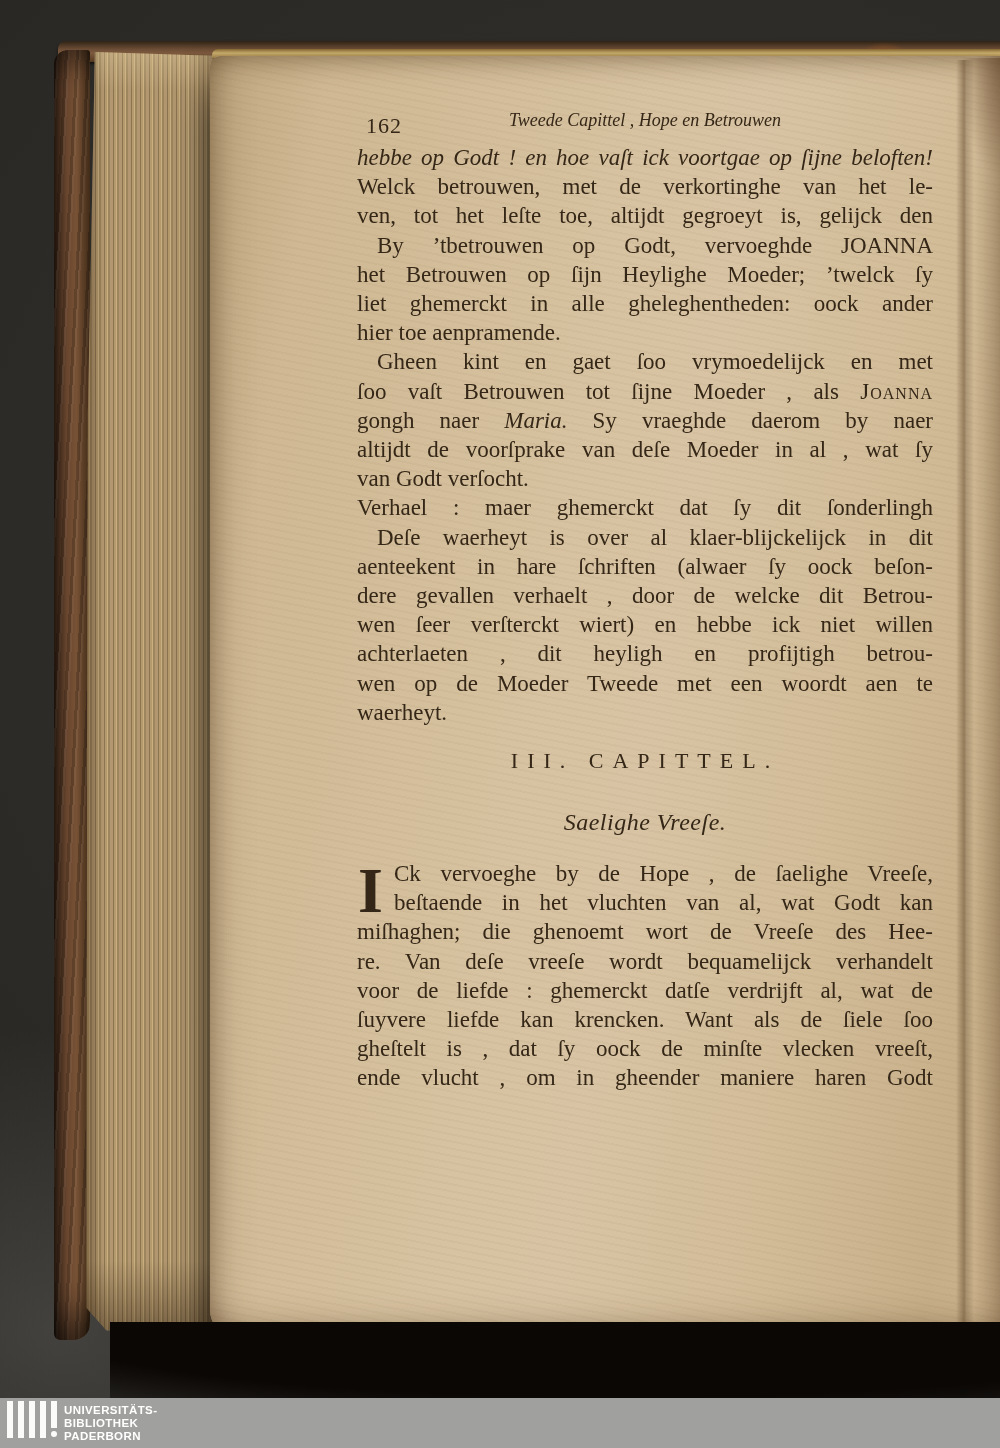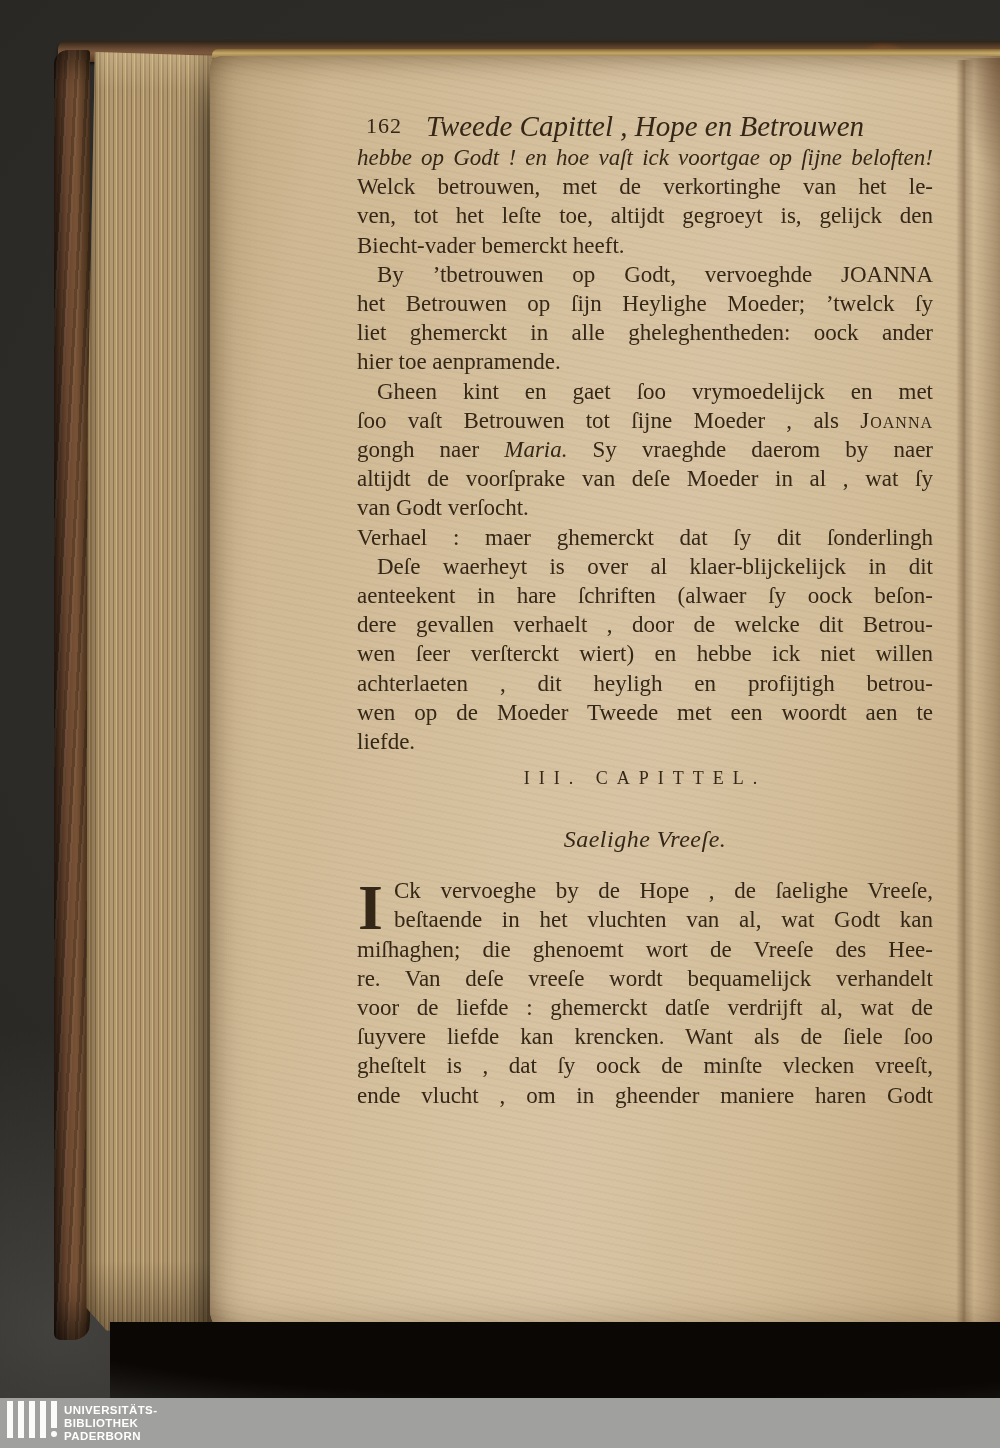--- a/index.html
+++ b/index.html
@@ -72,28 +72,28 @@
     position:absolute;left:952px;top:58px;width:48px;height:170px;
     background:radial-gradient(120% 100% at 100% 0%, rgba(96,64,40,.55), rgba(96,64,40,0) 70%);
   }
   .under-shadow{
     position:absolute;left:110px;top:1322px;width:890px;height:76px;
     background:radial-gradient(115% 170% at 58% 0%, #0a0705 58%, rgba(10,7,5,0) 100%);
   }
   
   .ink{color:#352717;}
   .pageno{position:absolute;left:366px;top:113px;font-size:22px;letter-spacing:1px;}
-  .runhead{position:absolute;left:357px;top:110px;width:576px;text-align:center;font-style:italic;font-size:29px;}
+  .runhead{position:absolute;left:357px;top:110px;width:576px;text-align:center;font-style:italic;font-size:18px;}
   .text-block{position:absolute;left:357px;top:143px;width:576px;font-size:23px;line-height:29.2px;}
   .ln{text-align:justify;text-align-last:justify;}
   .ln.end{text-align:left;text-align-last:left;}
   .ln.ind{text-indent:20px;}
   .it{font-style:italic;}
   .sc{font-variant:small-caps;letter-spacing:1px;}
-  .heading{margin-top:4px;line-height:36px;font-size:18px;letter-spacing:9px;text-align-last:center;}
+  .heading{margin-top:16px;line-height:36px;font-size:22px;letter-spacing:9px;text-align-last:center;}
   .subtitle{margin-top:28px;line-height:30px;font-size:24px;font-style:italic;text-align:center;text-align-last:center;letter-spacing:.5px;}
   .chapter-body{margin-top:22px;position:relative;}
   .dropcap{position:absolute;left:1px;top:4px;font-size:64px;line-height:56px;font-weight:bold;}
   .ln.dc{padding-left:37px;}
   .catch{text-align:right;text-align-last:right;padding-right:6px;}
   
   .band{position:absolute;left:0;top:1398px;width:1000px;height:62px;background:#a0a09e;}
   .logo{position:absolute;left:7px;top:3px;height:42px;display:flex;gap:5px;align-items:flex-start;}
   .bar{width:6px;height:37px;background:#fbfbfa;}
   .excl{display:flex;flex-direction:column;align-items:center;gap:3px;}
@@ -121,38 +121,37 @@
 <div class="gutter"></div>
 <div class="under-shadow"></div>
 
 <div class="pageno ink">162</div>
 <div class="runhead ink">Tweede Capittel , Hope en Betrouwen</div>
 
 <div class="text-block ink">
   <div class="ln it">hebbe op Godt ! en hoe vaſt ick voortgae op ſijne beloften!</div>
   <div class="ln">Welck betrouwen, met de verkortinghe van het le-</div>
   <div class="ln">ven, tot het leſte toe, altijdt gegroeyt is, gelijck den</div>
-  <div class="ln end">Biecht-vader bemerckt heeft.</div>
   <div class="ln ind">By ’tbetrouwen op Godt, vervoeghde JOANNA</div>
   <div class="ln">het Betrouwen op ſijn Heylighe Moeder; ’twelck ſy</div>
   <div class="ln">liet ghemerckt in alle gheleghentheden: oock ander</div>
   <div class="ln end">hier toe aenpramende.</div>
   <div class="ln ind">Gheen kint en gaet ſoo vrymoedelijck en met</div>
   <div class="ln"><span>ſoo vaſt Betrouwen tot ſijne Moeder , als </span><span class="sc">Joanna</span></div>
   <div class="ln"><span>gongh naer </span><span class="it">Maria.</span><span> Sy vraeghde daerom by naer</span></div>
   <div class="ln">altijdt de voorſprake van deſe Moeder in al , wat ſy</div>
   <div class="ln end">van Godt verſocht.</div>
   <div class="ln">Verhael : maer ghemerckt dat ſy dit ſonderlingh</div>
   <div class="ln ind">Deſe waerheyt is over al klaer-blijckelijck in dit</div>
   <div class="ln">aenteekent in hare ſchriften (alwaer ſy oock beſon-</div>
   <div class="ln">dere gevallen verhaelt , door de welcke dit Betrou-</div>
   <div class="ln">wen ſeer verſterckt wiert) en hebbe ick niet willen</div>
   <div class="ln">achterlaeten , dit heyligh en profijtigh betrou-</div>
   <div class="ln">wen op de Moeder Tweede met een woordt aen te</div>
-  <div class="ln end">liefde.</div>
+  <div class="ln end">waerheyt.</div>
 
   <div class="heading">III. CAPITTEL.</div>
   <div class="subtitle">Saelighe Vreeſe.</div>
 
   <div class="chapter-body">
     <span class="dropcap">I</span>
     <div class="ln dc">Ck vervoeghe by de Hope , de ſaelighe Vreeſe,</div>
     <div class="ln dc">beſtaende in het vluchten van al, wat Godt kan</div>
     <div class="ln">miſhaghen; die ghenoemt wort de Vreeſe des Hee-</div>
     <div class="ln">re. Van deſe vreeſe wordt bequamelijck verhandelt</div>

